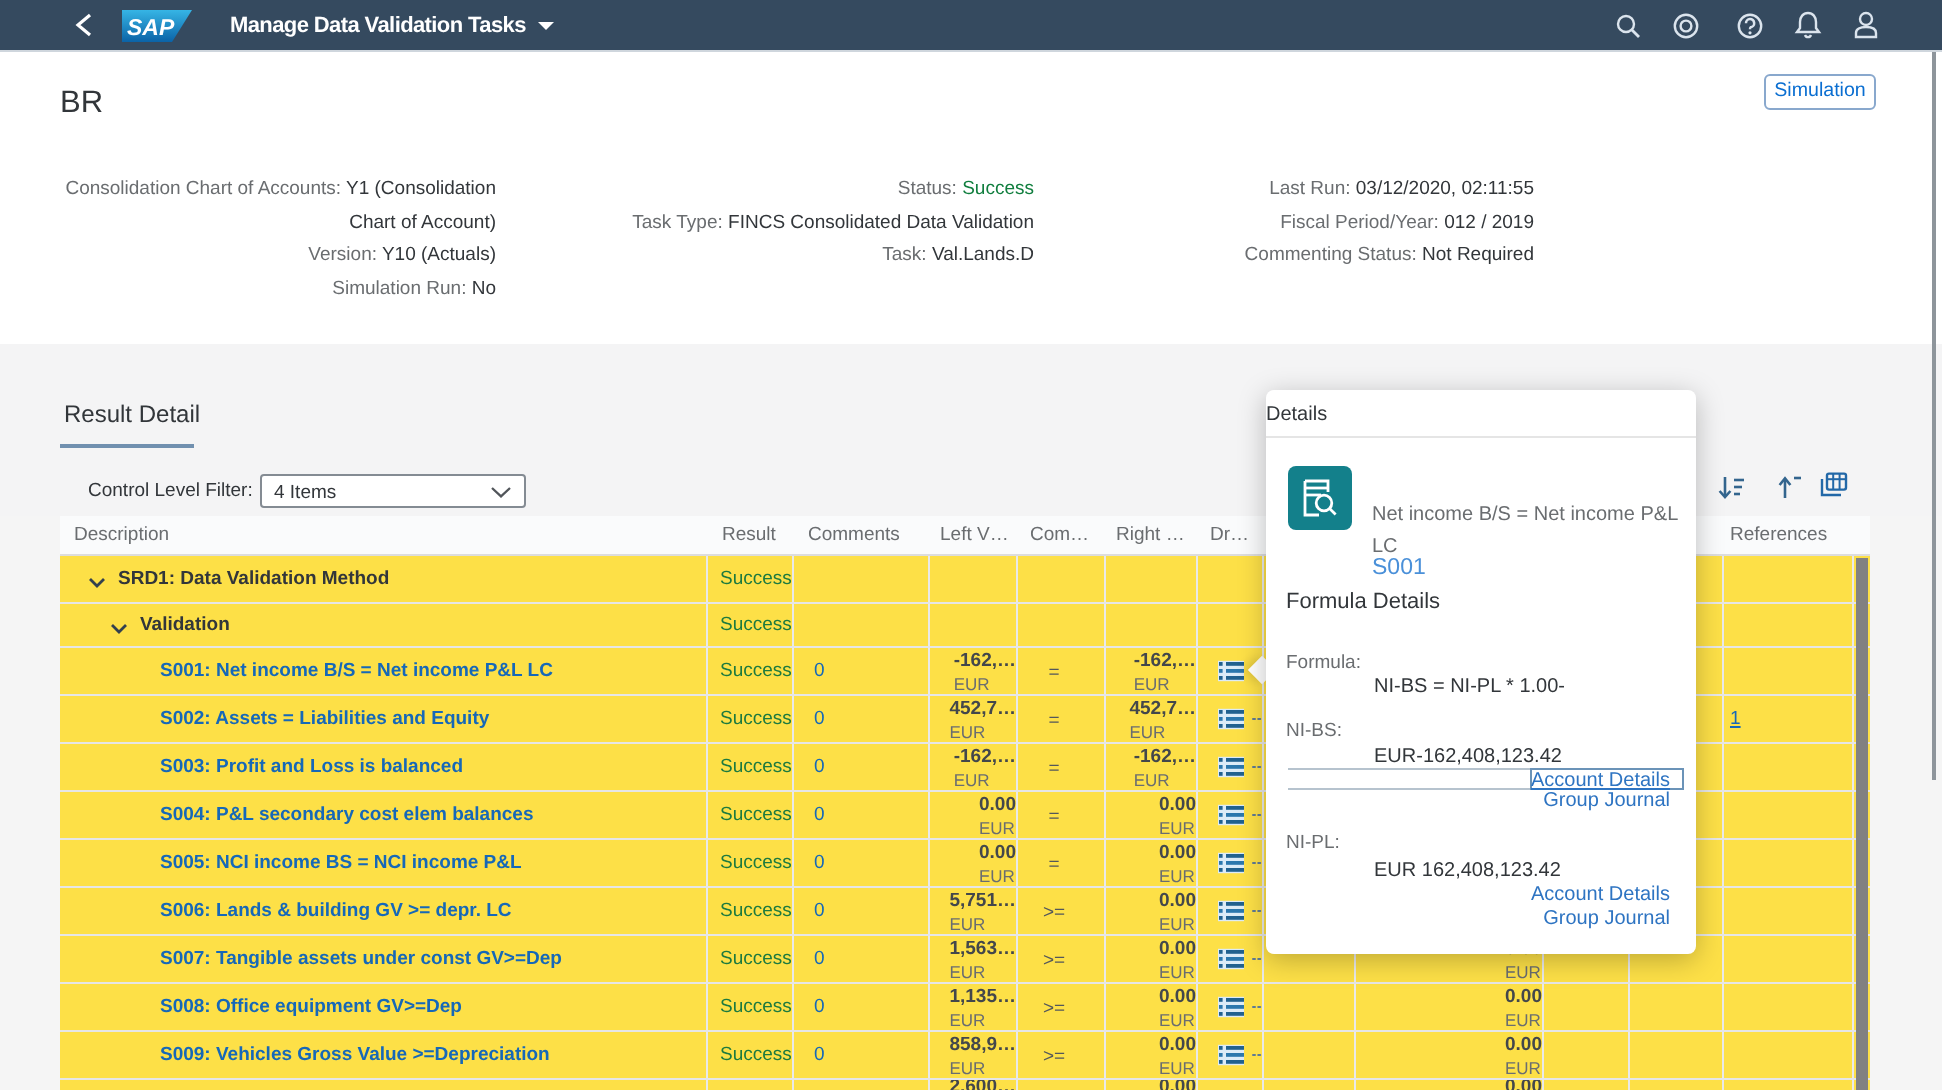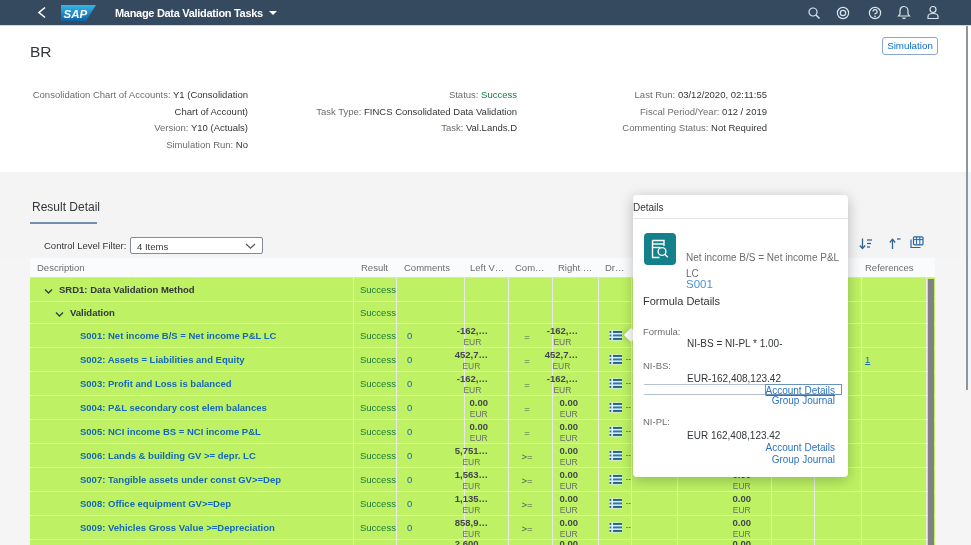--- a/index.html
+++ b/index.html
@@ -20,40 +20,40 @@
 #tabzone{left:0;top:164px;width:971px;height:8px;background:#fff;}#tabzone2{left:0;top:171.5px;width:971px;height:53.5px;background:#f4f4f5;}
 #tabtxt{left:32px;top:200px;font-size:12px;color:#32363a;}
 #tabline{left:30px;top:221.5px;width:67px;height:2.5px;background:#7190af;}
 #grayband{left:0;top:225px;width:971px;height:33px;background:#f4f4f5;}
 #contentbg{left:0;top:258px;width:971px;height:287px;background:#f5f5f5;}
 
 #flabel{left:44px;top:240px;font-size:9.5px;color:#32363a;}
 #fselect{left:130px;top:237px;width:133px;height:16.5px;background:#fff;border:1px solid #848b93;border-radius:2px;box-sizing:border-box;}
 #fseltxt{left:137px;top:241px;font-size:9.5px;color:#32363a;}
 
-#tbl{left:30px;top:258px;width:905px;height:287px;background:#bef264;overflow:hidden;}
+#tbl{left:30px;top:258px;width:905px;height:287px;background:#fde047;overflow:hidden;}
 .tr{position:relative;border-bottom:1px solid #e6e6e6;box-sizing:border-box;}
 .th{height:20px;background:#fafbfc;}
 .th .lbl{position:absolute;top:0;height:20px;line-height:20px;font-size:9.5px;color:#6a6d70;white-space:nowrap;}
 .vline{position:absolute;top:0;bottom:0;width:1px;background:#e9e9e9;}
 .td{position:absolute;top:0;bottom:0;}
 .desc{left:0;width:323px;font-weight:bold;}
 .result{left:323px;width:43px;}
 .comm{left:366px;width:68px;}
 .lv{left:434px;width:44px;}
 .cmp{left:478px;width:44px;}
 .rv{left:522px;width:46px;}
 .dr{left:568px;width:33px;}
 .c9{left:647px;width:94px;}
 .ref{left:831px;width:65px;}
 .succ{color:#1d7a3f;font-size:9.5px;line-height:23px;padding-left:7px;}
 .zero{color:#1668b8;font-size:9.5px;line-height:23px;padding-left:11px;}
 .dlink{color:#1668b8;font-size:9.5px;line-height:23px;white-space:nowrap;}
 .plain{color:#32363a;font-size:9.5px;line-height:23px;white-space:nowrap;}
-.num{position:absolute;right:20px;top:2px;text-align:center;}
+.num{position:absolute;right:0;top:2px;text-align:left;}
 .num b{display:block;font-weight:bold;font-size:9.5px;color:#43474b;line-height:10px;}
 .num i{display:block;font-style:normal;font-size:8.5px;color:#6a6d70;line-height:9px;margin-top:1.5px;}
 .eq{position:absolute;left:0;right:6px;top:0;bottom:0;text-align:center;font-size:9.5px;color:#53575b;line-height:26px;}
 .dricon{position:absolute;left:10.5px;top:50%;margin-top:-6px;}
 .drdots{position:absolute;left:28px;top:50%;margin-top:-1px;width:1.5px;height:1.5px;background:#5f7b94;box-shadow:2.6px 0 0 #5f7b94;border-radius:50%;}
 .refone{position:absolute;left:4px;top:0;bottom:0;line-height:23px;font-size:9.5px;color:#1668b8;text-decoration:underline;}
 #tscroll{left:927.5px;top:279px;width:6.5px;height:266px;background:#818181;}
 #wscroll{left:965.8px;top:26px;width:2.2px;height:364px;background:#8e959b;}
 
 #pop{left:633px;top:195px;width:215px;height:282px;background:#fff;border-radius:4px;box-shadow:0 3px 14px rgba(0,0,0,.25);z-index:10;}

